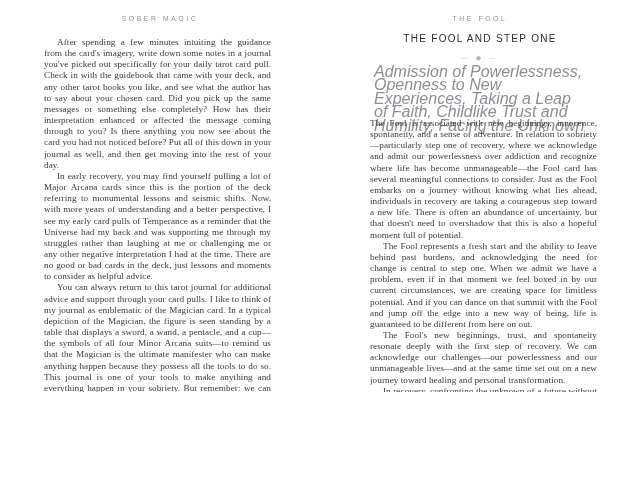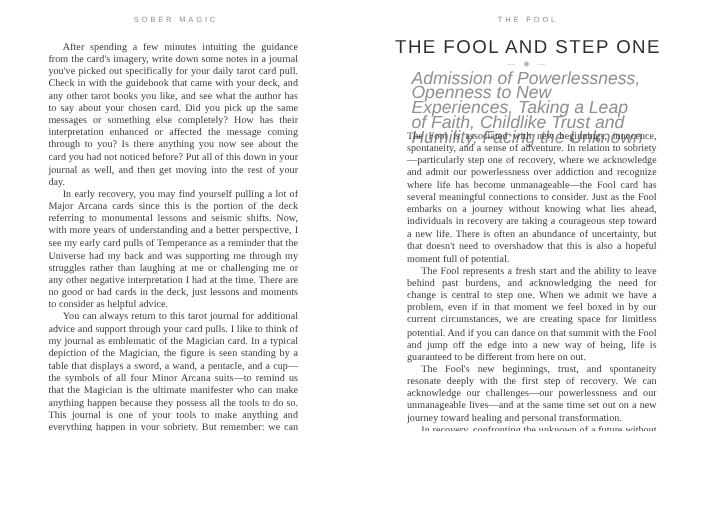--- a/index.html
+++ b/index.html
@@ -53,21 +53,21 @@
   .body-text p { margin: 0; text-indent: 13px; }
   .body-text p.no-indent { text-indent: 0; }
 
   .chapter-title {
     position: absolute;
     top: 33px;
     left: 0;
     right: 0;
     text-align: center;
     font-family: "Liberation Sans", sans-serif;
-    font-size: 17px;
+    font-size: 10px;
     letter-spacing: 1.3px;
     color: #2e2e30;
     font-weight: 400;
   }
 
   .ornament {
     position: absolute;
     top: 54px;
     left: 0;
     right: 0;

